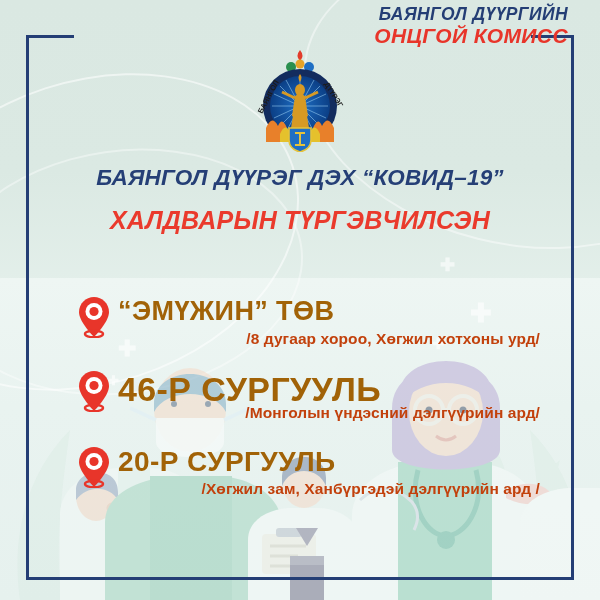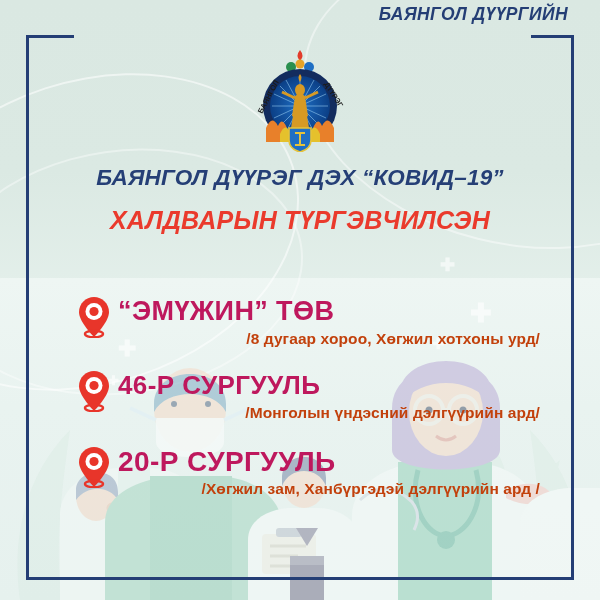--- a/index.html
+++ b/index.html
@@ -66,29 +66,29 @@
   }
   .t-red{
     font-size:25px;font-weight:bold;font-style:italic;color:#ea3a2c;
     letter-spacing:.2px;line-height:1.14;margin-top:16px;
   }
   
   .loc{position:absolute;left:0;width:600px;}
   .loc .pin{position:absolute;left:78px;width:32px;height:42px;}
   .loc .name{
     position:absolute;left:118px;top:0;
-    font-size:27px;font-weight:bold;color:#be185d;
+    font-size:27px;font-weight:bold;color:#a16207;
     letter-spacing:.4px;white-space:nowrap;
   }
   .loc .sub{
     position:absolute;right:60px;top:34px;
     font-size:15.5px;font-weight:bold;color:#c2410c;
     letter-spacing:.1px;white-space:nowrap;
   }
-  .loc2 .name{font-size:26px;text-align:right;}
+  .loc2 .name{font-size:34px;text-align:right;}
   .loc3 .name{font-size:28px;}
 </style>
 </head>
 <body>
 
 <div id="poster">
 
   <div class="bg-top"></div>
   <div class="bg-bottom"></div>
 
@@ -172,20 +172,21 @@
   </div>
 
   <div class="frame-l"></div>
   <div class="frame-r"></div>
   <div class="frame-b"></div>
   <div class="frame-t1"></div>
   <div class="frame-t2"></div>
 
   <div class="hdr">
     <div class="hdr-1">БАЯНГОЛ ДҮҮРГИЙН</div>
+    <div class="hdr-2">ОНЦГОЙ КОМИСС</div>
   </div>
 
   <div class="emblem">
     <svg width="96" height="104" viewBox="0 0 96 104" xmlns="http://www.w3.org/2000/svg">
       <defs>
         <radialGradient id="rays" cx="50%" cy="50%" r="50%">
           <stop offset="0%" stop-color="#1f6fc4"></stop>
           <stop offset="100%" stop-color="#0b3f86"></stop>
         </radialGradient>
       </defs>

